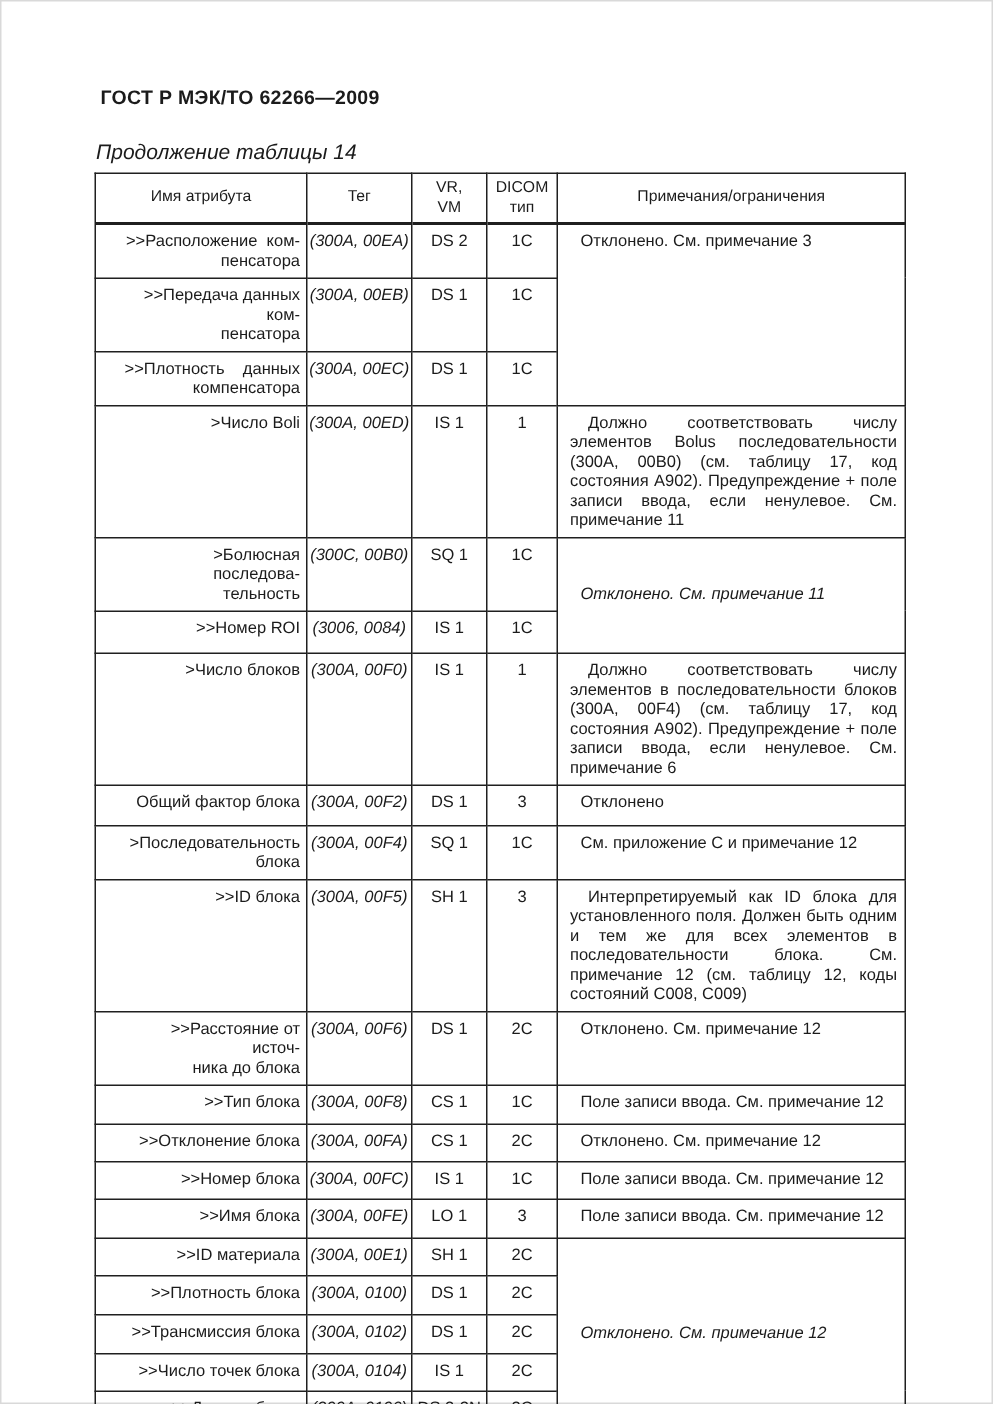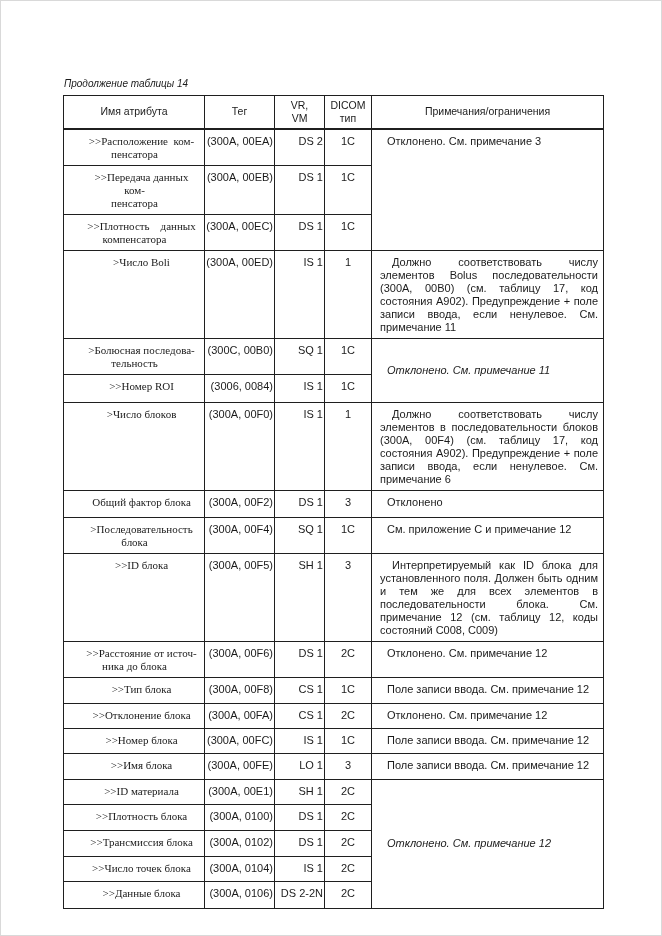--- a/index.html
+++ b/index.html
@@ -18,21 +18,21 @@
     padding: 56px 58px 0 62px;
   }
   .doc-title {
     font-size: 13px;
     font-weight: bold;
     letter-spacing: 0.2px;
     margin-left: 4px;
   }
   .table-caption {
     font-style: italic;
-    font-size: 10px;
+    font-size: 14px;
     margin-top: 21px;
     margin-bottom: 6px;
     margin-left: 1px;
   }
   table.attr-table {
     border-collapse: collapse;
     table-layout: fixed;
     width: 540px;
     border: 1.5px solid #1f1f1f;
   }
@@ -51,40 +51,40 @@
     vertical-align: middle;
     white-space: pre-line;
     height: 33px;
     padding: 2px 3px;
     border-bottom: 2.5px solid #1f1f1f;
   }
   td.c-name {
     padding: 5px 4px 4px 5px;
     text-indent: 14px;
     white-space: pre-wrap;
-    text-align: center;
-    font-family: Liberation Serif, serif;
-  }
-  td.c-tag   { text-align: right; padding-top: 5px; white-space: nowrap; }
-  td.c-vr    { text-align: right; padding-top: 5px; white-space: nowrap; }
+    text-align: right;
+  }
+  td.c-tag   { text-align: center; padding-top: 5px; white-space: nowrap; font-style: italic; }
+  td.c-vr    { text-align: center; padding-top: 5px; white-space: nowrap; }
   td.c-dicom { text-align: center; padding-top: 5px; white-space: nowrap; }
   td.c-notes { padding: 5px 6px 4px 15px; text-align: left; }
   td.c-notes.para {
     text-align: justify;
     text-indent: 12px;
     padding-left: 8px;
     padding-right: 5px;
   }
   td.c-notes.v-middle { vertical-align: middle; padding-top: 2px; padding-bottom: 2px; font-style: italic; }
 </style>
 </head>
 <body>
 
 <div class="sheet">
 
+  <div class="doc-title">ГОСТ Р МЭК/ТО 62266—2009</div>
 
   <div class="table-caption">Продолжение таблицы 14</div>
 
   <table class="attr-table">
     <colgroup>
       <col style="width:141px">
       <col style="width:70px">
       <col style="width:50px">
       <col style="width:47px">
       <col style="width:232px">

